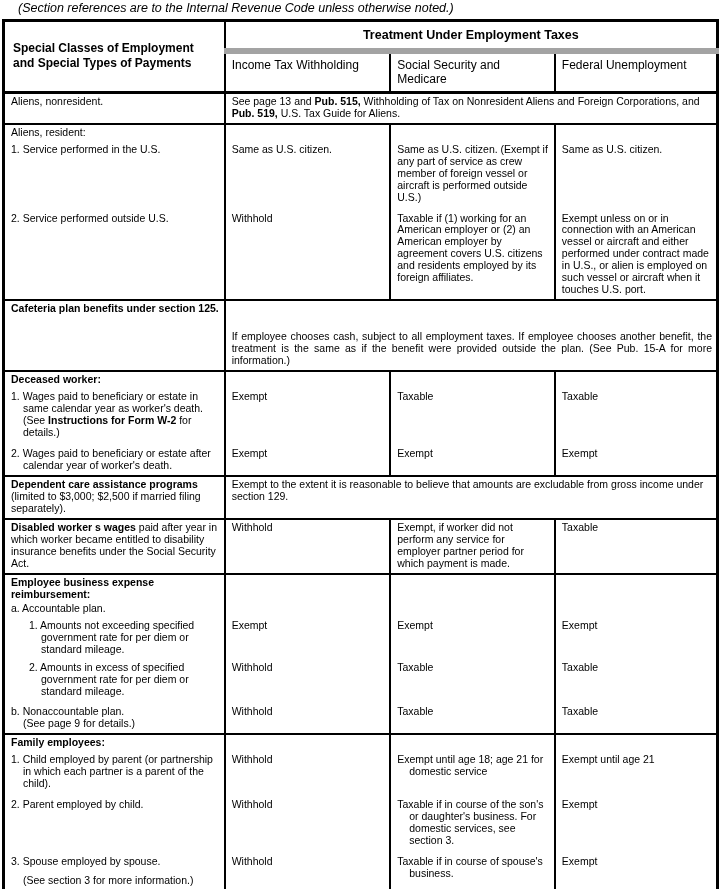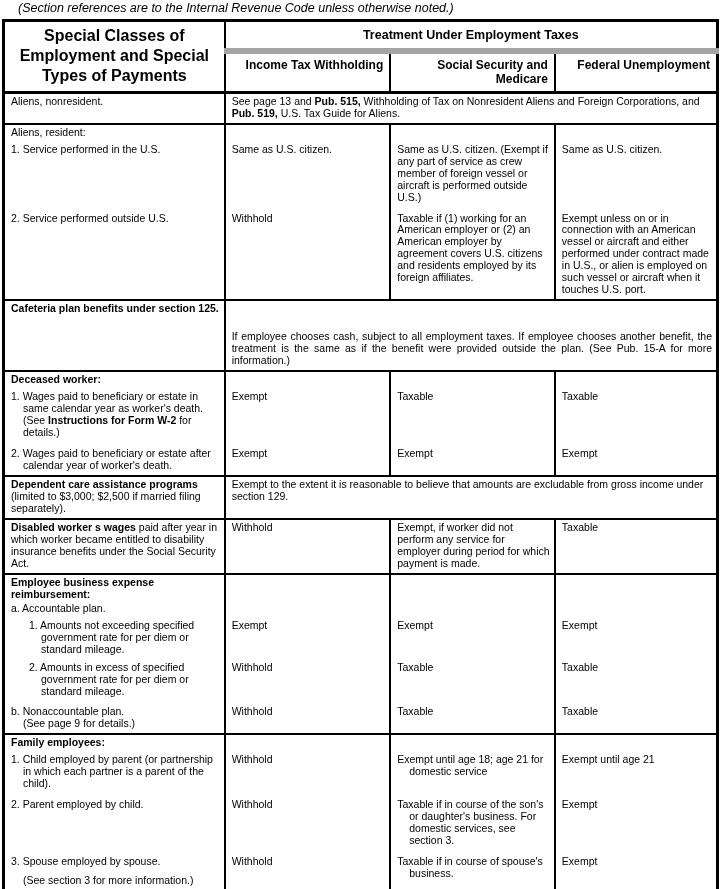--- a/index.html
+++ b/index.html
@@ -6,23 +6,23 @@
   body{width:721px;height:889px;overflow:hidden;font-family:"Liberation Sans","DejaVu Sans",sans-serif;color:#000;}
   .page{padding:1px 0 0 2px;}
   .title{font-weight:bold;font-size:17px;line-height:1.1;letter-spacing:-0.2px;margin:1px 0 0 0;}
   .subtitle{font-style:italic;font-size:12.5px;line-height:1.1;margin:1px 0 3px 16px;}
   table{border-collapse:collapse;table-layout:fixed;width:717px;border:3px solid #000;}
   td{vertical-align:top;font-size:10.5px;line-height:1.14;padding:2px 4px 3px 6px;word-wrap:break-word;}
   td.bl{border-left:2px solid #000;}
   tr.rg > td{border-top:2px solid #000;}
   tr.thick > td{border-top:3px solid #000;}
   tr.sub > td{padding-top:6px;}
-  td.h1{font-weight:bold;font-size:16px;line-height:1.25;text-align:center;vertical-align:middle;padding:2px 8px;}
+  td.h1{font-weight:bold;font-size:12px;line-height:1.25;vertical-align:middle;padding:2px 8px;}
   td.treat{font-weight:bold;font-size:12.5px;text-align:center;vertical-align:middle;border-bottom:6px solid #a3a3a3;height:22px;padding:2px;}
-  td.h2{font-weight:bold;font-size:12px;line-height:1.2;text-align:right;vertical-align:top;height:31px;padding:4px 6px 2px 6px;}
+  td.h2{font-weight:normal;font-size:12px;line-height:1.2;text-align:left;vertical-align:top;height:31px;padding:4px 6px 2px 6px;}
   .gb{font-weight:bold;}
   .hang{padding-left:12px;text-indent:-12px;}
   .ind{padding-left:30px;text-indent:-12px;}
   .mt{margin-top:2px;}
   .note{margin-top:7px;}
   .just{text-align:justify;margin-top:28px;}
 </style>
 </head>
 <body>
 
@@ -150,21 +150,21 @@
       </tr>
 
       <tr class="rg">
         <td>
           <div><b>Disabled worker s wages</b><span> paid after year in which worker became entitled to disability insurance benefits under the Social Security Act.</span></div>
         </td>
         <td class="bl">
             <div>Withhold</div>
           </td>
         <td class="bl">
-            <div>Exempt, if worker did not perform any service for employer during period for which payment is made.</div>
+            <div>Exempt, if worker did not perform any service for employer partner period for which payment is made.</div>
           </td>
         <td class="bl">
             <div>Taxable</div>
           </td>
       </tr>
 
       <tr class="rg">
         <td>
           <div class="gb">Employee business expense reimbursement:</div>
           <div class="mt">a. Accountable plan.</div>

